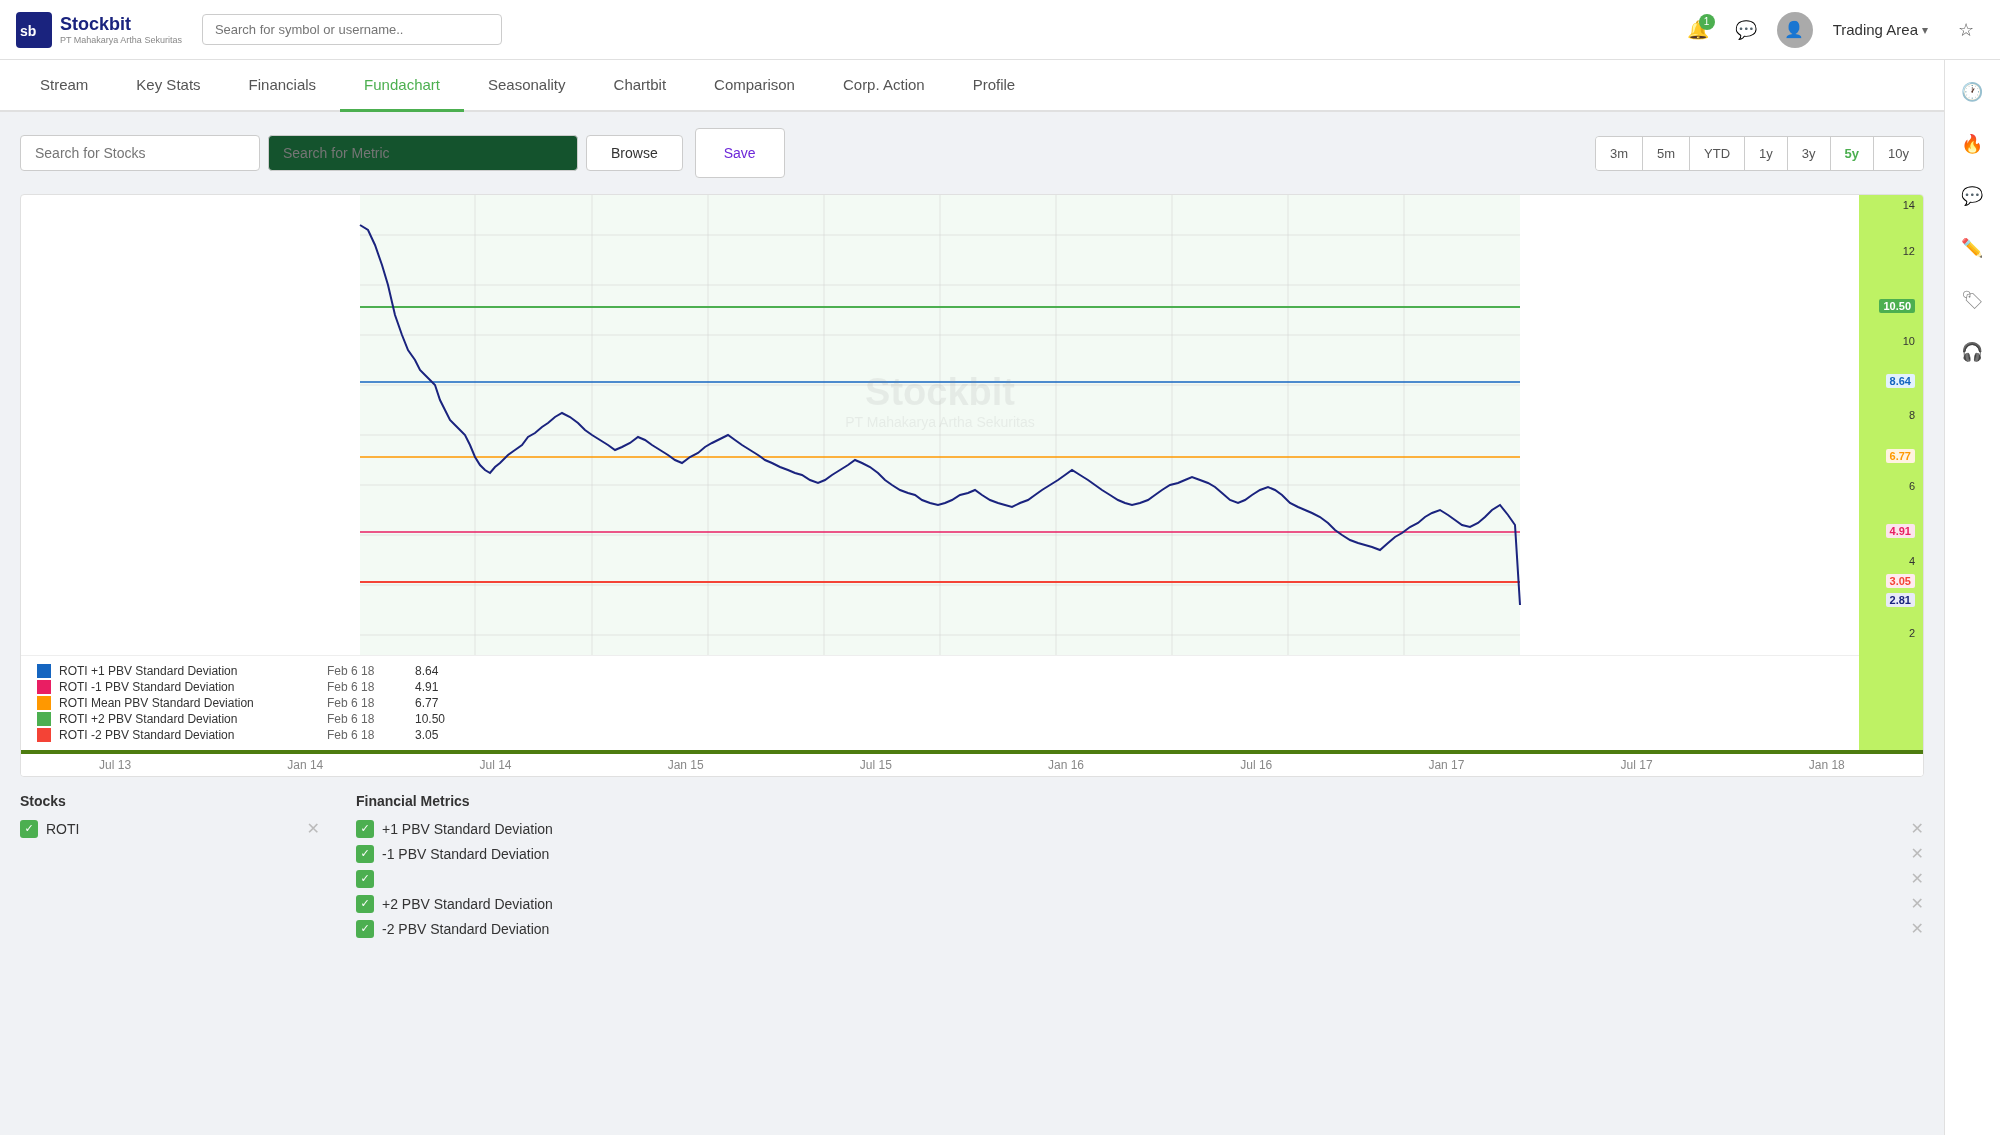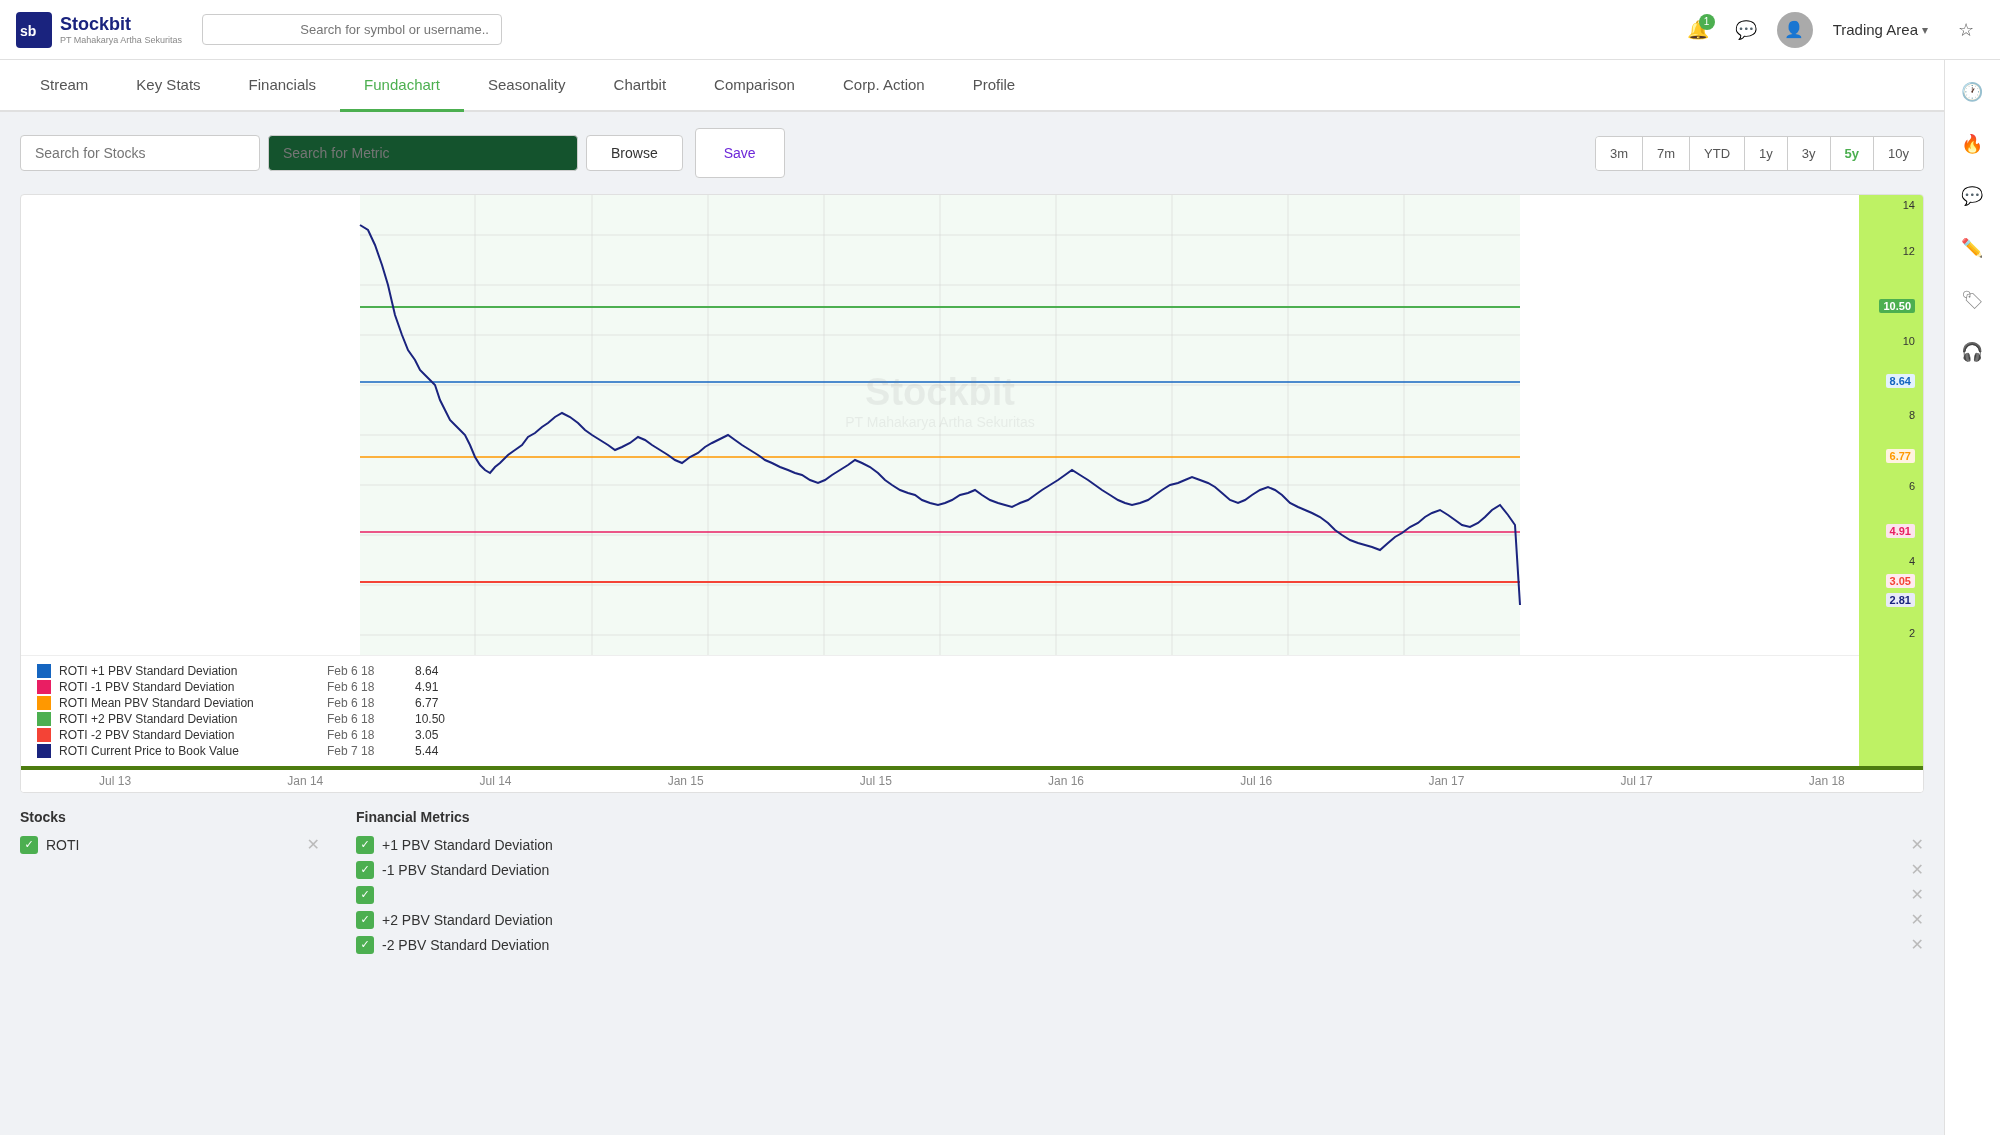--- a/index.html
+++ b/index.html
@@ -12,21 +12,20 @@
       position: relative; z-index: 10;
     }
     .logo-area { display: flex; align-items: center; margin-right: 20px; }
     .logo-icon { width: 36px; height: 36px; margin-right: 8px; }
     .logo-text { font-size: 18px; font-weight: 700; color: #1a237e; }
     .logo-sub { font-size: 9px; color: #888; display: block; line-height: 1.2; }
     .search-bar {
       flex: 0 0 300px; border: 1px solid #ccc; border-radius: 4px;
       padding: 7px 12px; font-size: 13px; color: #6d28d9; outline: none;
       background: #fff;
-      text-align: right;
     }
     .nav-right { display: flex; align-items: center; margin-left: auto; gap: 12px; }
     .nav-icon-btn {
       width: 36px; height: 36px; display: flex; align-items: center; justify-content: center;
       cursor: pointer; position: relative; color: #555; font-size: 18px;
     }
     .badge {
       position: absolute; top: 2px; right: 2px;
       background: #4caf50; color: #fff; border-radius: 50%;
       width: 16px; height: 16px; font-size: 10px;
@@ -215,21 +214,21 @@
 
 <div class="main-content">
 
   <div class="search-row">
     <input class="search-stock" type="text" placeholder="Search for Stocks" style="">
     <input class="search-metric" type="text" placeholder="Search for Metric" style="">
     <button class="browse-btn">Browse</button>
     <button class="save-btn">Save</button>
     <div class="time-btns">
       <button class="time-btn">3m</button>
-      <button class="time-btn">7m</button>
+      <button class="time-btn">5m</button>
       <button class="time-btn">YTD</button>
       <button class="time-btn">1y</button>
       <button class="time-btn">3y</button>
       <button class="time-btn active">5y</button>
       <button class="time-btn">10y</button>
     </div>
   </div>
 
   <div class="chart-container">
     <div style="display:flex;">
@@ -470,26 +469,20 @@
               <span class="legend-name">ROTI +2 PBV Standard Deviation</span>
               <span class="legend-date">Feb 6 18</span>
               <span class="legend-val">10.50</span>
             </div>
             <div class="legend-row">
               <div class="legend-color" style="background:#f44336;"></div>
               <span class="legend-name">ROTI -2 PBV Standard Deviation</span>
               <span class="legend-date">Feb 6 18</span>
               <span class="legend-val">3.05</span>
             </div>
-            <div class="legend-row">
-              <div class="legend-color" style="background:#1a237e;"></div>
-              <span class="legend-name">ROTI Current Price to Book Value</span>
-              <span class="legend-date">Feb 7 18</span>
-              <span class="legend-val">5.44</span>
-            </div>
           </div>
         </div>
       </div>
 
       <div style="width:64px; position:relative; background:#bef264;">
 
         <div style="position:absolute; top:0; right:4px; font-size:11px; color:#333; width:60px;">
           <div style="position:absolute; top:4px; right:4px;">14</div>
           <div style="position:absolute; top:50px; right:4px;">12</div>
           <div style="position:absolute; top:104px; right:4px; color:#4caf50; font-weight:600; background:#4caf50; color:#fff; padding:1px 4px; border-radius:2px;">10.50</div>

